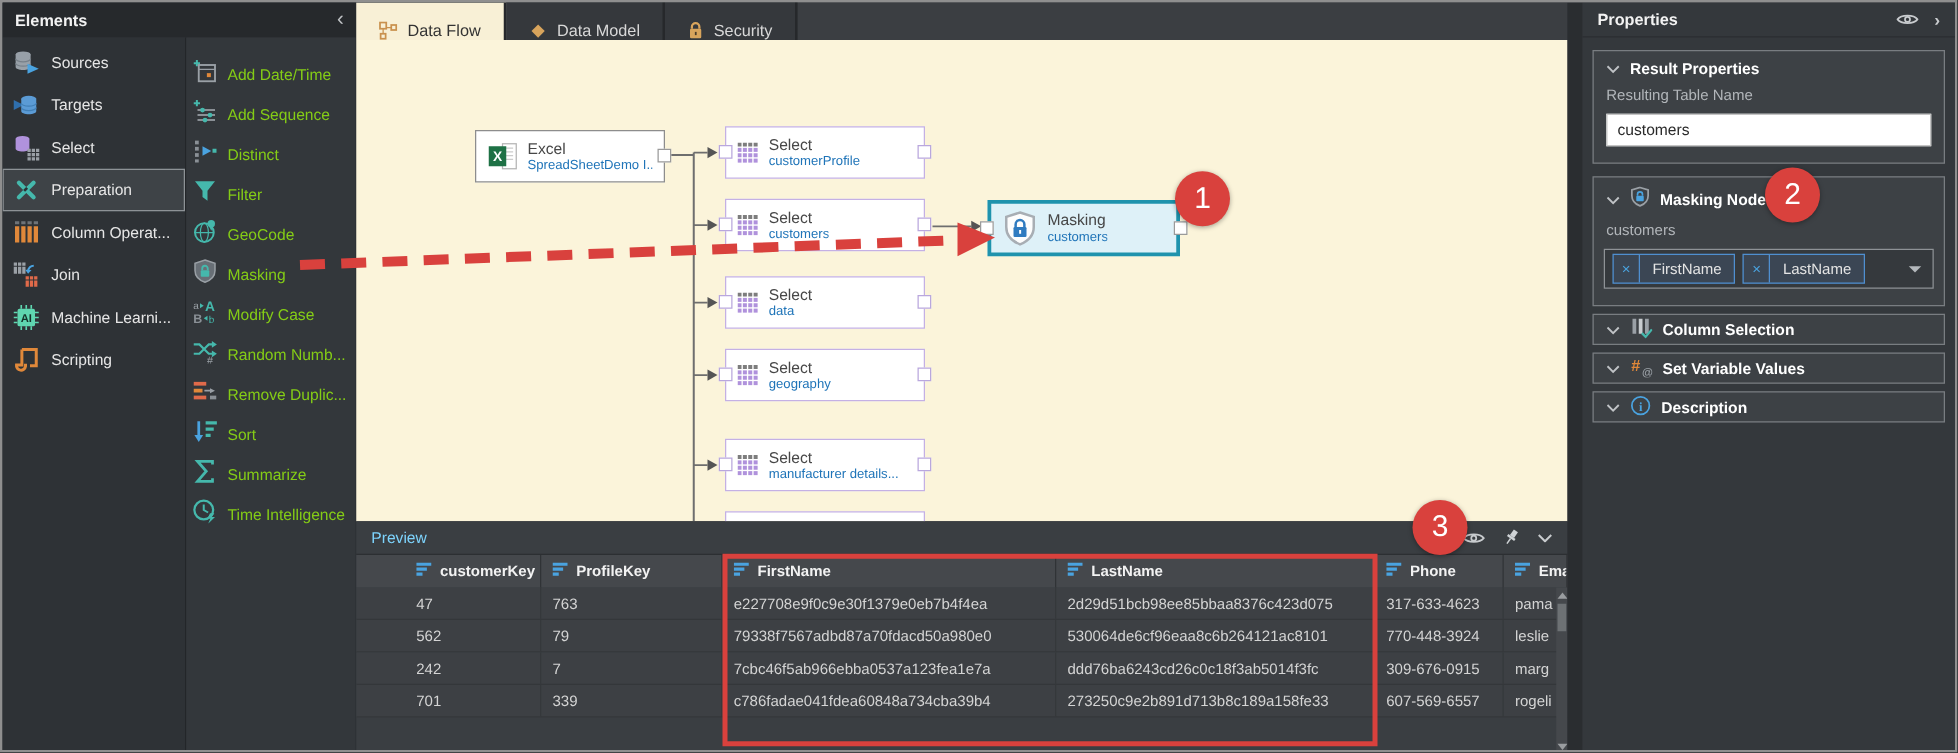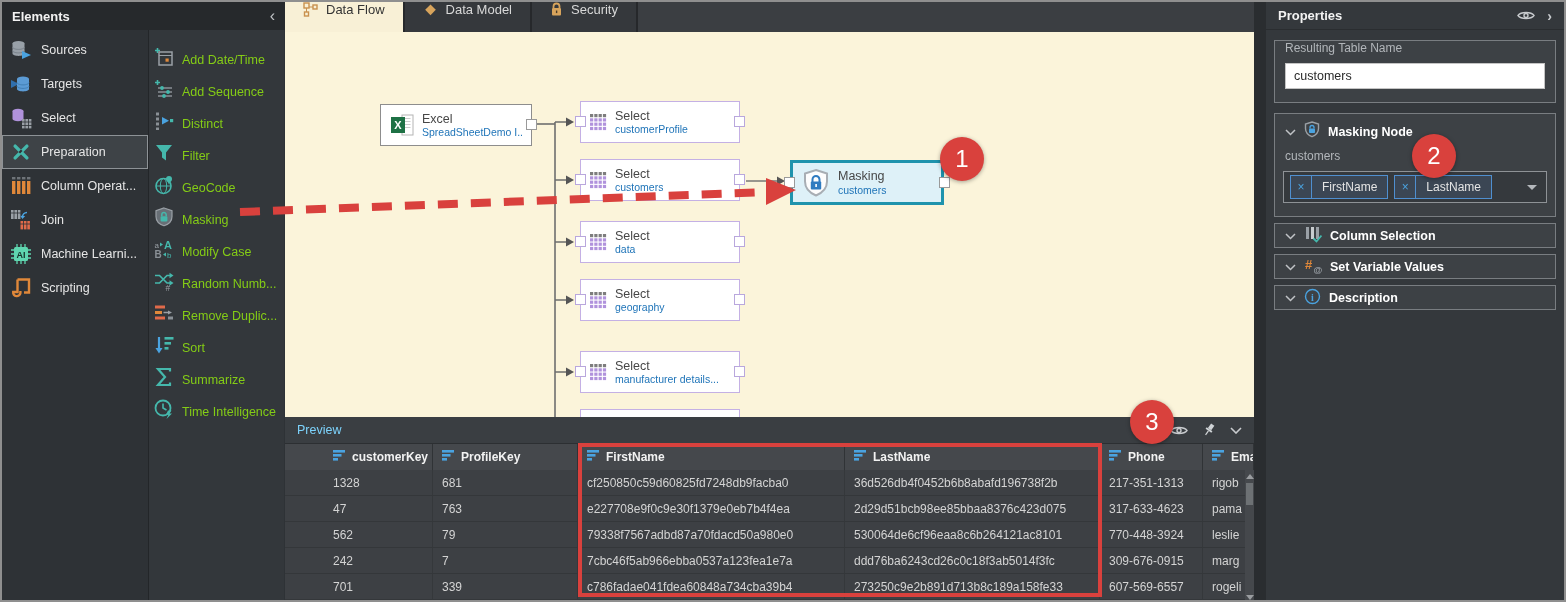--- a/index.html
+++ b/index.html
@@ -18,21 +18,21 @@
               color: #e6e6e6; font-size: 12.5px; white-space: nowrap; overflow: hidden; cursor: pointer; }
   .cat-item.selected { background: #3e4347; outline: 1px solid #8d9296; outline-offset: -1px; }
   .tool-col { width: 135px; background: #33373b; padding-top: 5px; }
   .tool-item { height: 32px; display: flex; align-items: flex-end; gap: 8px; padding: 0 5px;
                color: #84cc16; font-size: 12.5px; white-space: nowrap; overflow: hidden; cursor: pointer; }
   .icon-box { flex: 0 0 auto; display: flex; align-items: center; justify-content: center; }
 
   
   .main { position: absolute; left: 283px; top: 0; width: 969px; height: 100%; }
   .topbar { height: 30px; background: #3b3e42; display: flex; align-items: stretch; }
-  .tab { display: flex; align-items: flex-start; gap: 8px; padding: 0 18px; font-size: 13px;
+  .tab { display: flex; align-items: flex-end; gap: 8px; padding: 0 18px; font-size: 13px;
          color: #d8d8d8; background: #35383c; border-right: 2px solid #26282b; cursor: pointer; }
   .tab.active { background: #f8f0d6; color: #333; }
   .controls { margin-left: auto; display: flex; align-items: center; gap: 12px; padding-right: 12px; color: #ececec; }
   .doc-name { font-weight: bold; font-size: 13px; margin-right: 26px; }
   .zoom-val { font-size: 15px; }
   .ctl-glyph { font-size: 16px; cursor: pointer; line-height: 1; }
   .ctl-glyph.disabled { color: #75797d; cursor: default; }
   .slider-track { width: 108px; height: 2px; background: #9a9da0; position: relative; }
   .slider-thumb { position: absolute; left: 18px; top: -6px; width: 14px; height: 14px;
                   border-radius: 50%; background: #fff; cursor: pointer; }
@@ -724,28 +724,20 @@
                   <g fill="#4aa3e0">
                     <rect x="0" y="0" width="12" height="2.6"></rect>
                     <rect x="0" y="4" width="8.5" height="2.6"></rect>
                     <rect x="0" y="8" width="5" height="2.6"></rect>
                   </g>
                 </svg></span>
               <span>Emai</span>
             </div>
         </div>
         <div class="trow">
-          <div class="td c0">1328</div>
-          <div class="td c1">681</div>
-          <div class="td c2">cf250850c59d60825fd7248db9facba0</div>
-          <div class="td c3">36d526db4f0452b6b8abafd196738f2b</div>
-          <div class="td c4">217-351-1313</div>
-          <div class="td c5">rigob</div>
-        </div>
-        <div class="trow">
           <div class="td c0">47</div>
           <div class="td c1">763</div>
           <div class="td c2">e227708e9f0c9e30f1379e0eb7b4f4ea</div>
           <div class="td c3">2d29d51bcb98ee85bbaa8376c423d075</div>
           <div class="td c4">317-633-4623</div>
           <div class="td c5">pama</div>
         </div>
         <div class="trow">
           <div class="td c0">562</div>
           <div class="td c1">79</div>
@@ -789,20 +781,26 @@
             <svg width="18" height="11">
               <path d="M1 5.5C4 1.5 14 1.5 17 5.5 14 9.5 4 9.5 1 5.5z" fill="none" stroke="#c8cbce" stroke-width="1.4"></path>
               <circle cx="9" cy="5.5" r="2" fill="none" stroke="#c8cbce" stroke-width="1.4"></circle>
             </svg>
           </span>
         <span>›</span>
       </span>
     </div>
 
     <div class="pbox">
+      <div class="pbox-head">
+        <span><svg width="11" height="7">
+              <polyline points="1,1 5.5,5.5 10,1" fill="none" stroke="#c0c3c6" stroke-width="1.5"></polyline>
+            </svg></span>
+        <span>Result Properties</span>
+      </div>
       <div class="plabel">Resulting Table Name</div>
       <input class="pinput" type="text" value="customers" style="">
     </div>
 
     <div class="pbox">
       <div class="pbox-head">
         <span><svg width="11" height="7">
               <polyline points="1,1 5.5,5.5 10,1" fill="none" stroke="#c0c3c6" stroke-width="1.5"></polyline>
             </svg></span>
         <span><svg width="16" height="18">

